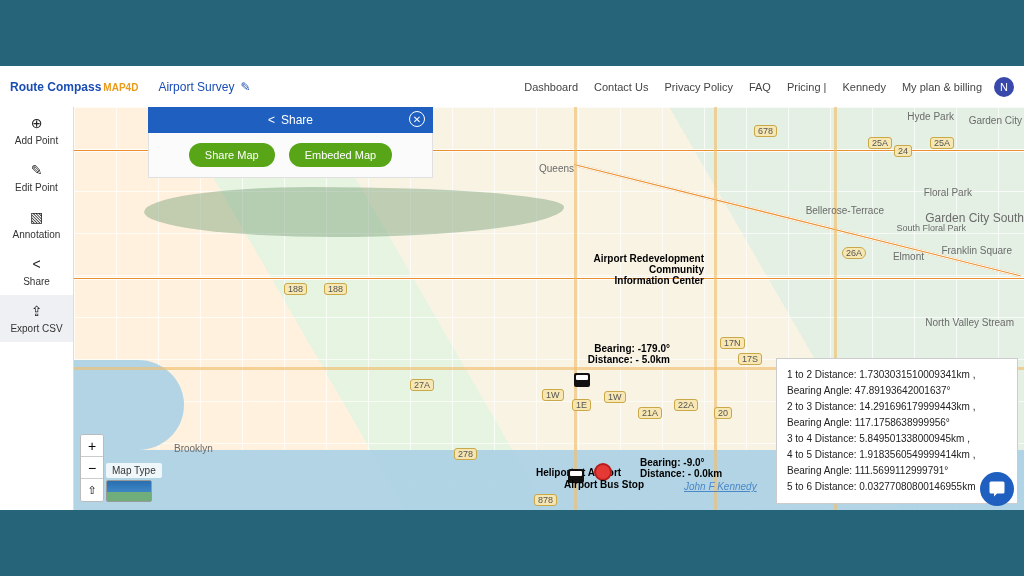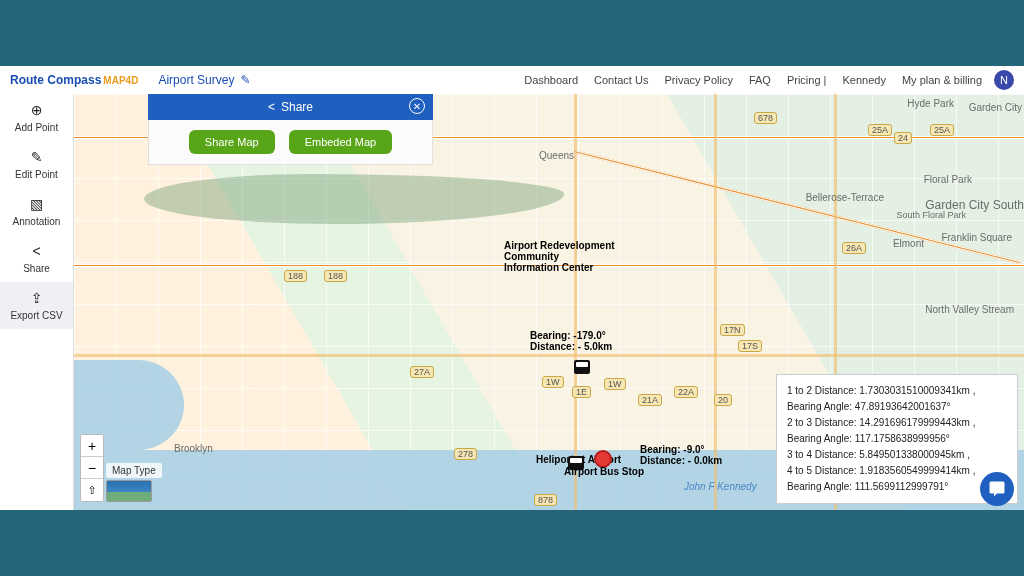--- a/index.html
+++ b/index.html
@@ -5,21 +5,21 @@
   * { box-sizing: border-box; margin: 0; padding: 0; }
   html, body { width: 1024px; height: 576px; font-family: Arial, Helvetica, sans-serif; overflow: hidden; }
   body { background: #266579; display: flex; flex-direction: column; }
 
   .outer-pad { height: 66px; }
   .outer-pad-bottom { height: 66px; }
 
   .app { flex: 1; background: #fff; display: flex; flex-direction: column; position: relative; }
 
   
-  .topbar { height: 28px; display: flex; align-items: center; padding: 0 10px; font-size: 11px; color: #444; justify-content: center; }
+  .topbar { height: 41px; display: flex; align-items: center; padding: 0 10px; font-size: 11px; color: #444; justify-content: center; }
   .logo { display: flex; align-items: baseline; gap: 2px; margin-right: 20px; }
   .logo-main { color: #1a4db3; font-weight: bold; font-size: 12px; }
   .logo-sub { color: #e89b1c; font-weight: bold; font-size: 10px; }
   .survey-title { color: #1a4db3; font-weight: 500; font-size: 12px; display: flex; align-items: center; gap: 6px; }
   .edit-pencil { color: #1a4db3; }
   .nav-spacer { flex: 1; }
   .nav-links { display: flex; gap: 16px; color: #444; }
   .nav-links span { cursor: pointer; }
   .avatar { width: 20px; height: 20px; border-radius: 50%; background: #3949ab; color: #fff; display: flex; align-items: center; justify-content: center; font-size: 11px; margin-left: 12px; }
 
@@ -46,48 +46,48 @@
   .road { position:absolute; background: rgba(240,190,110,.65); }
   .road.h { height:3px; left:0; right:0; }
   .road.v { width:3px; top:0; bottom:0; }
   .hwy { position:absolute; height:3px; background:#e98f2c; border-top:1px solid #fff; border-bottom:1px solid #fff; }
   .water { position:absolute; background: rgba(170,208,228,.9); }
   .greenway { position:absolute; background: rgba(120,160,120,.45); border-radius:40% 60% 55% 45% / 50% 40% 60% 50%; }
 
   .place-label { position:absolute; font-size:10px; color:#6b6b6b; white-space:nowrap; }
   .badge { position:absolute; font-size:9px; color:#555; background:rgba(248,230,175,.95); border:1px solid #c9a84a; border-radius:3px; padding:0 3px; }
 
-  .poi-label { position:absolute; font-size:10px; font-weight:bold; color:#000; text-align:left; line-height:1.1; white-space:nowrap; }
+  .poi-label { position:absolute; font-size:10px; font-weight:bold; color:#000; text-align:right; line-height:1.1; white-space:nowrap; }
 
   .marker-red { position:absolute; width:18px; height:18px; background:#e53935; border-radius:50%; border:2px solid #b71c1c; }
   .bus-icon { position:absolute; width:16px; height:14px; background:#111; border-radius:2px; }
   .bus-icon::before { content:""; position:absolute; top:2px; left:2px; right:2px; height:5px; background:#fff; border-radius:1px; }
 
   
   .share-panel { position:absolute; left:74px; top:0; width:285px; z-index:5; }
   .share-head { background:#1e5fbf; color:#fff; height:26px; display:flex; align-items:center; justify-content:center; font-size:12px; position:relative; }
   .share-head .sicon { margin-right:6px; }
   .share-close { position:absolute; right:8px; top:4px; width:16px; height:16px; border:1.5px solid #fff; border-radius:50%; display:flex; align-items:center; justify-content:center; font-size:10px; cursor:pointer; }
   .share-body { background:#fbfbfb; padding:10px 12px; display:flex; gap:14px; justify-content:center; border:1px solid #e0e0e0; border-top:none; }
-  .pill-btn { background:#58a618; color:#fff; border:none; border-radius:6px; padding:6px 16px; font-size:11px; cursor:pointer; }
+  .pill-btn { background:#58a618; color:#fff; border:none; border-radius:12px; padding:6px 16px; font-size:11px; cursor:pointer; }
 
   
   .zoom-ctrl { position:absolute; left:6px; bottom:8px; display:flex; flex-direction:column; background:#fff; border:1px solid #bbb; border-radius:3px; overflow:hidden; z-index:4; }
   .zoom-ctrl button { width:22px; height:22px; background:#fff; border:none; border-bottom:1px solid #ccc; font-size:14px; cursor:pointer; }
   .zoom-ctrl button:last-child { border-bottom:none; font-size:11px; }
   .maptype { position:absolute; left:32px; bottom:32px; background:rgba(255,255,255,.8); padding:2px 6px; font-size:10px; color:#333; z-index:4; border-radius:2px; }
   .maptype-thumb { position:absolute; left:32px; bottom:8px; width:46px; height:22px; background:linear-gradient(#2a6fb0,#3d86c6 55%,#6fae7a 55%,#6fae7a); border:1px solid #999; z-index:4; border-radius:2px; }
 
   
   .info-panel { position:absolute; right:6px; bottom:6px; width:242px; background:#fff; border:1px solid #ccc; padding:8px 10px; font-size:10px; color:#222; line-height:1.6; z-index:5; }
 
   .chat-bubble { position:absolute; right:10px; bottom:4px; width:34px; height:34px; border-radius:50%; background:#1e5fbf; display:flex; align-items:center; justify-content:center; z-index:6; }
   .chat-bubble svg { fill:#fff; width:18px; height:18px; }
 
-  .airport-txt { position:absolute; font-size:10px; color:#4a88c7; font-style:italic; }
+  .airport-txt { position:absolute; font-size:10px; color:#4a88c7; font-style:italic;text-decoration:underline; }
 </style>
 </head>
 <body>
 
 <div class="outer-pad"></div>
 
 <div class="app">
 
   <div class="topbar">
     <div class="logo">
@@ -177,21 +177,21 @@
       <div class="badge" style="top:38px; left:820px;">24</div>
       <div class="badge" style="top:30px; right:70px;">25A</div>
       <div class="badge" style="top:176px; left:210px;">188</div>
       <div class="badge" style="top:176px; left:250px;">188</div>
       <div class="badge" style="top:272px; left:336px;">27A</div>
       <div class="badge" style="top:282px; left:468px;">1W</div>
       <div class="badge" style="top:284px; left:530px;">1W</div>
       <div class="badge" style="top:292px; left:498px;">1E</div>
       <div class="badge" style="top:292px; left:600px;">22A</div>
       <div class="badge" style="top:300px; left:564px;">21A</div>
-      <div class="badge" style="top:148px; right:158px;">26A</div>
+      <div class="badge" style="top:140px; right:158px;border-radius:6px;">26A</div>
       <div class="badge" style="top:300px; left:640px;">20</div>
       <div class="badge" style="bottom:50px; left:380px;">278</div>
       <div class="badge" style="bottom:4px; left:460px;">878</div>
       <div class="badge" style="top:230px; left:646px;">17N</div>
       <div class="badge" style="top:246px; left:664px;">17S</div>
 
       <div class="poi-label" style="top:146px; left:430px; width:200px;">
         <div>Airport Redevelopment</div>
         <div>Community</div>
         <div>Information Center</div>
@@ -234,20 +234,21 @@
       </div>
 
       <div class="info-panel">
         <div>1 to 2 Distance: 1.7303031510009341km ,</div>
         <div>Bearing Angle: 47.89193642001637°</div>
         <div>2 to 3 Distance: 14.291696179999443km ,</div>
         <div>Bearing Angle: 117.1758638999956°</div>
         <div>3 to 4 Distance: 5.849501338000945km ,</div>
         <div>4 to 5 Distance: 1.9183560549999414km ,</div>
         <div>Bearing Angle: 111.5699112999791°</div>
+        <div>5 to 6 Distance: 0.03277080800146955km</div>
       </div>
 
       <div class="chat-bubble">
         <svg viewBox="0 0 24 24">
             <path d="M20 2H4a2 2 0 0 0-2 2v12a2 2 0 0 0 2 2h4v4l4-4h8a2 2 0 0 0 2-2V4a2 2 0 0 0-2-2z"></path>
           </svg>
       </div>
 
     </div>
   </div>

